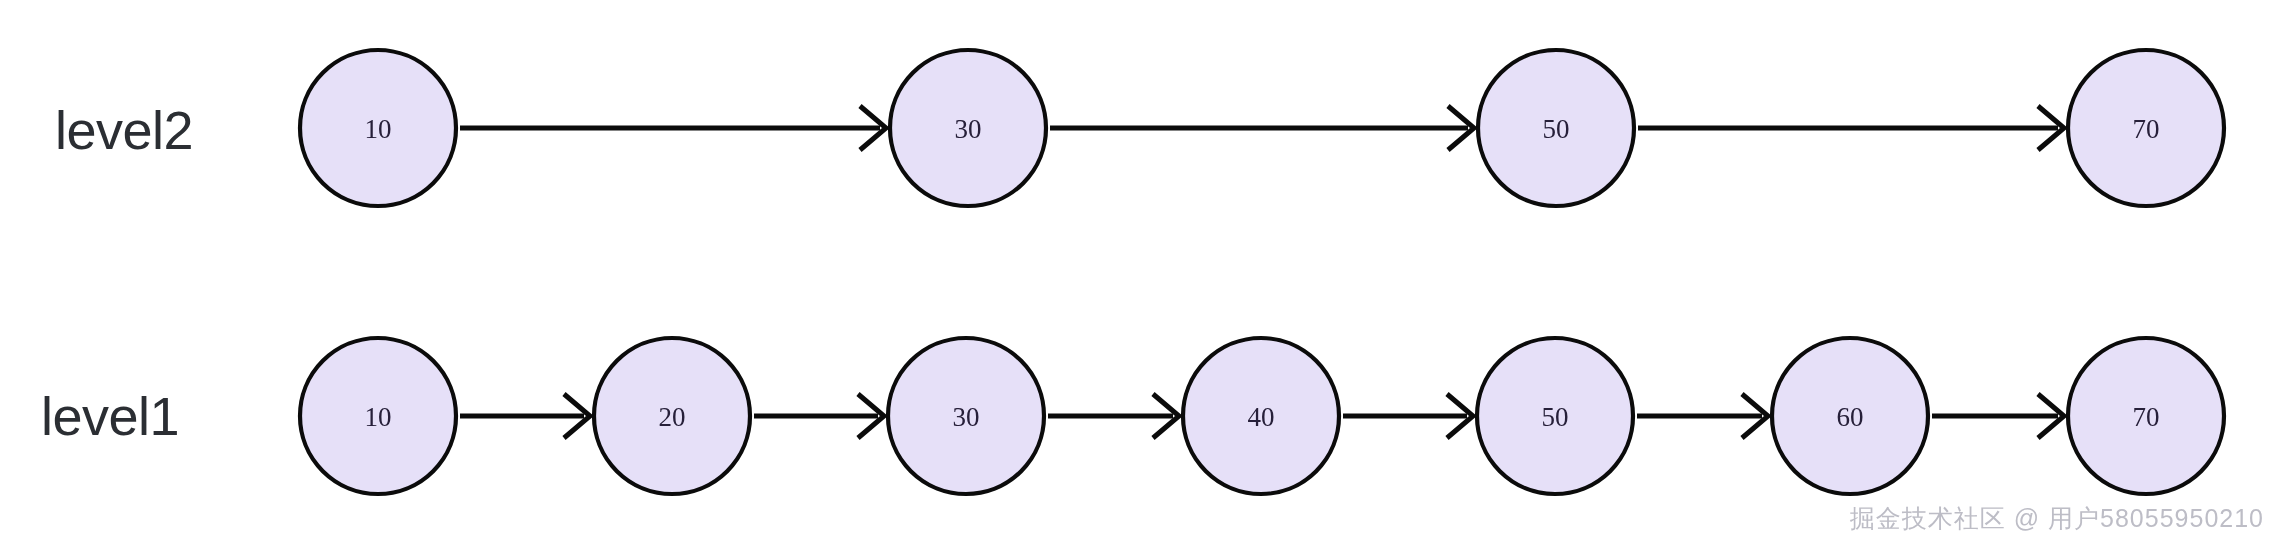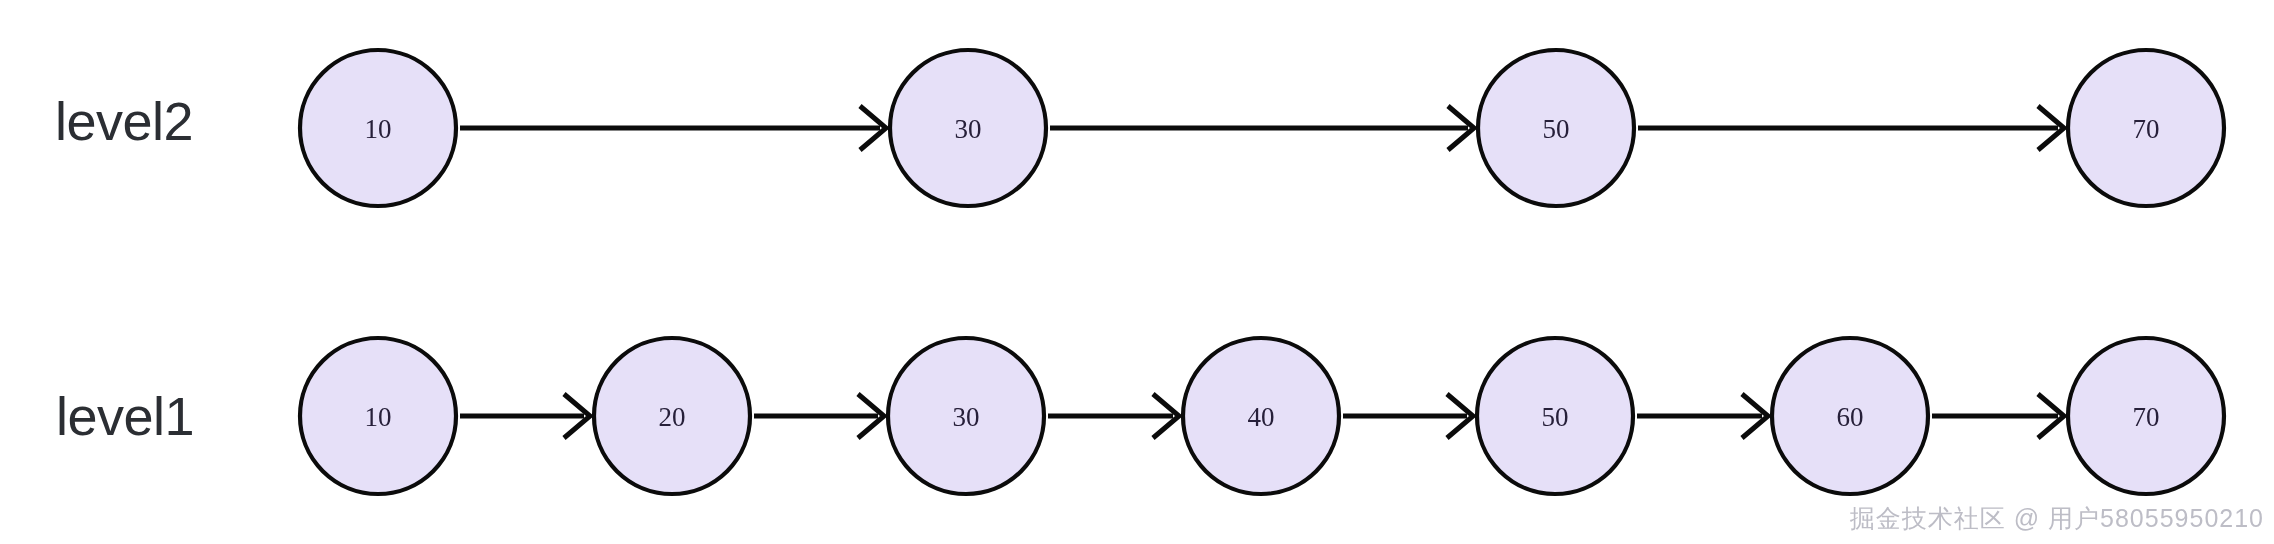--- a/index.html
+++ b/index.html
@@ -66,23 +66,23 @@
     white-space: nowrap;
     letter-spacing: 1px;
     transform: translateY(-50%);
   }
 </style>
 </head>
 <body>
 
 <div id="canvas" style="width: 2274px; height: 544px; background: rgb(255, 255, 255);">
 
-  <div class="row-label" id="label-level2" style="left: 55px; top: 121px; color: rgb(43, 46, 51);">level2</div>
+  <div class="row-label" id="label-level2" style="left: 55px; top: 130px; color: rgb(43, 46, 51);">level2</div>
 
-  <div class="row-label" id="label-level1" style="left: 56px; top: 416px; color: rgb(43, 46, 51);">level1</div>
+  <div class="row-label" id="label-level1" style="left: 41px; top: 416px; color: rgb(43, 46, 51);">level1</div>
 
   <svg class="graph" id="graph-svg" viewBox="0 0 2274 544" style="width: 2274px; height: 544px;">
       <g>
         <g>
           <line x1="460" y1="128" x2="880" y2="128" class="edge-line"></line>
           <path d="M 860 106 L 886 128 L 860 150" class="edge-head"></path>
         </g>
         <g>
           <line x1="1050" y1="128" x2="1468" y2="128" class="edge-line"></line>
           <path d="M 1448 106 L 1474 128 L 1448 150" class="edge-head"></path>

